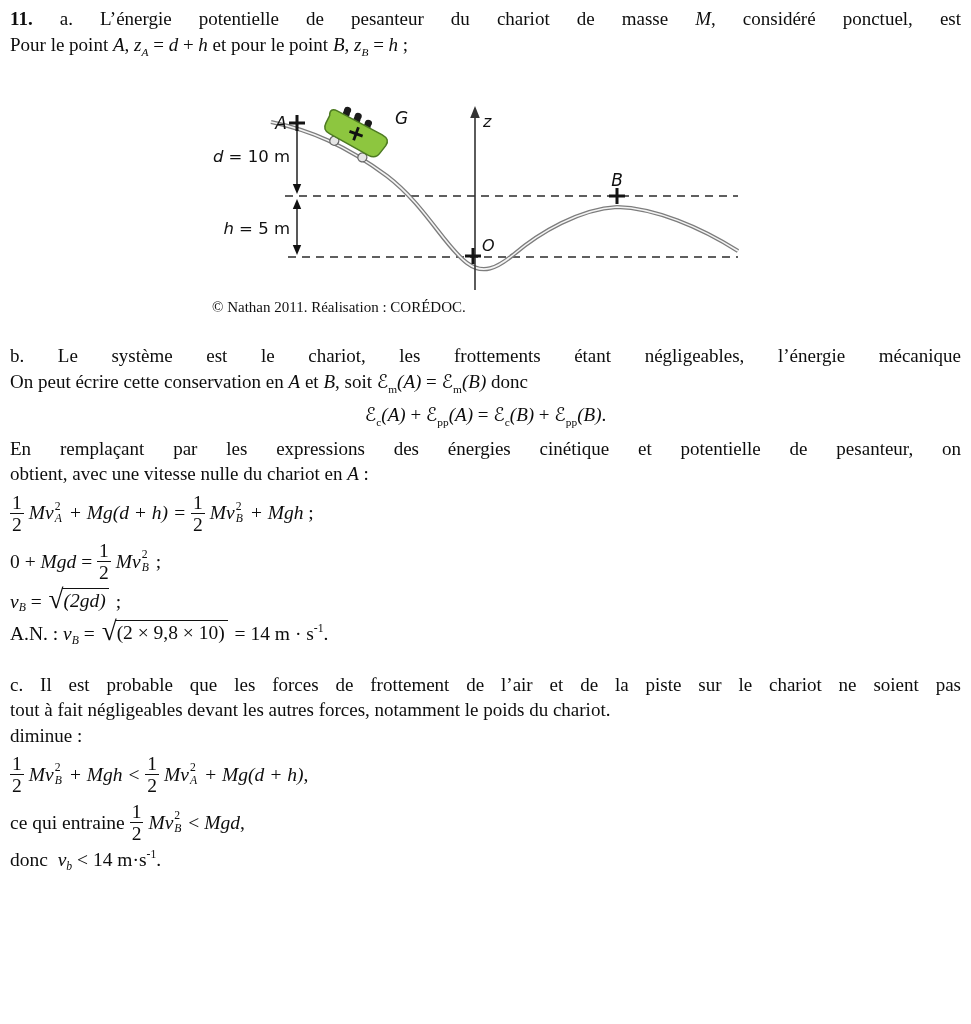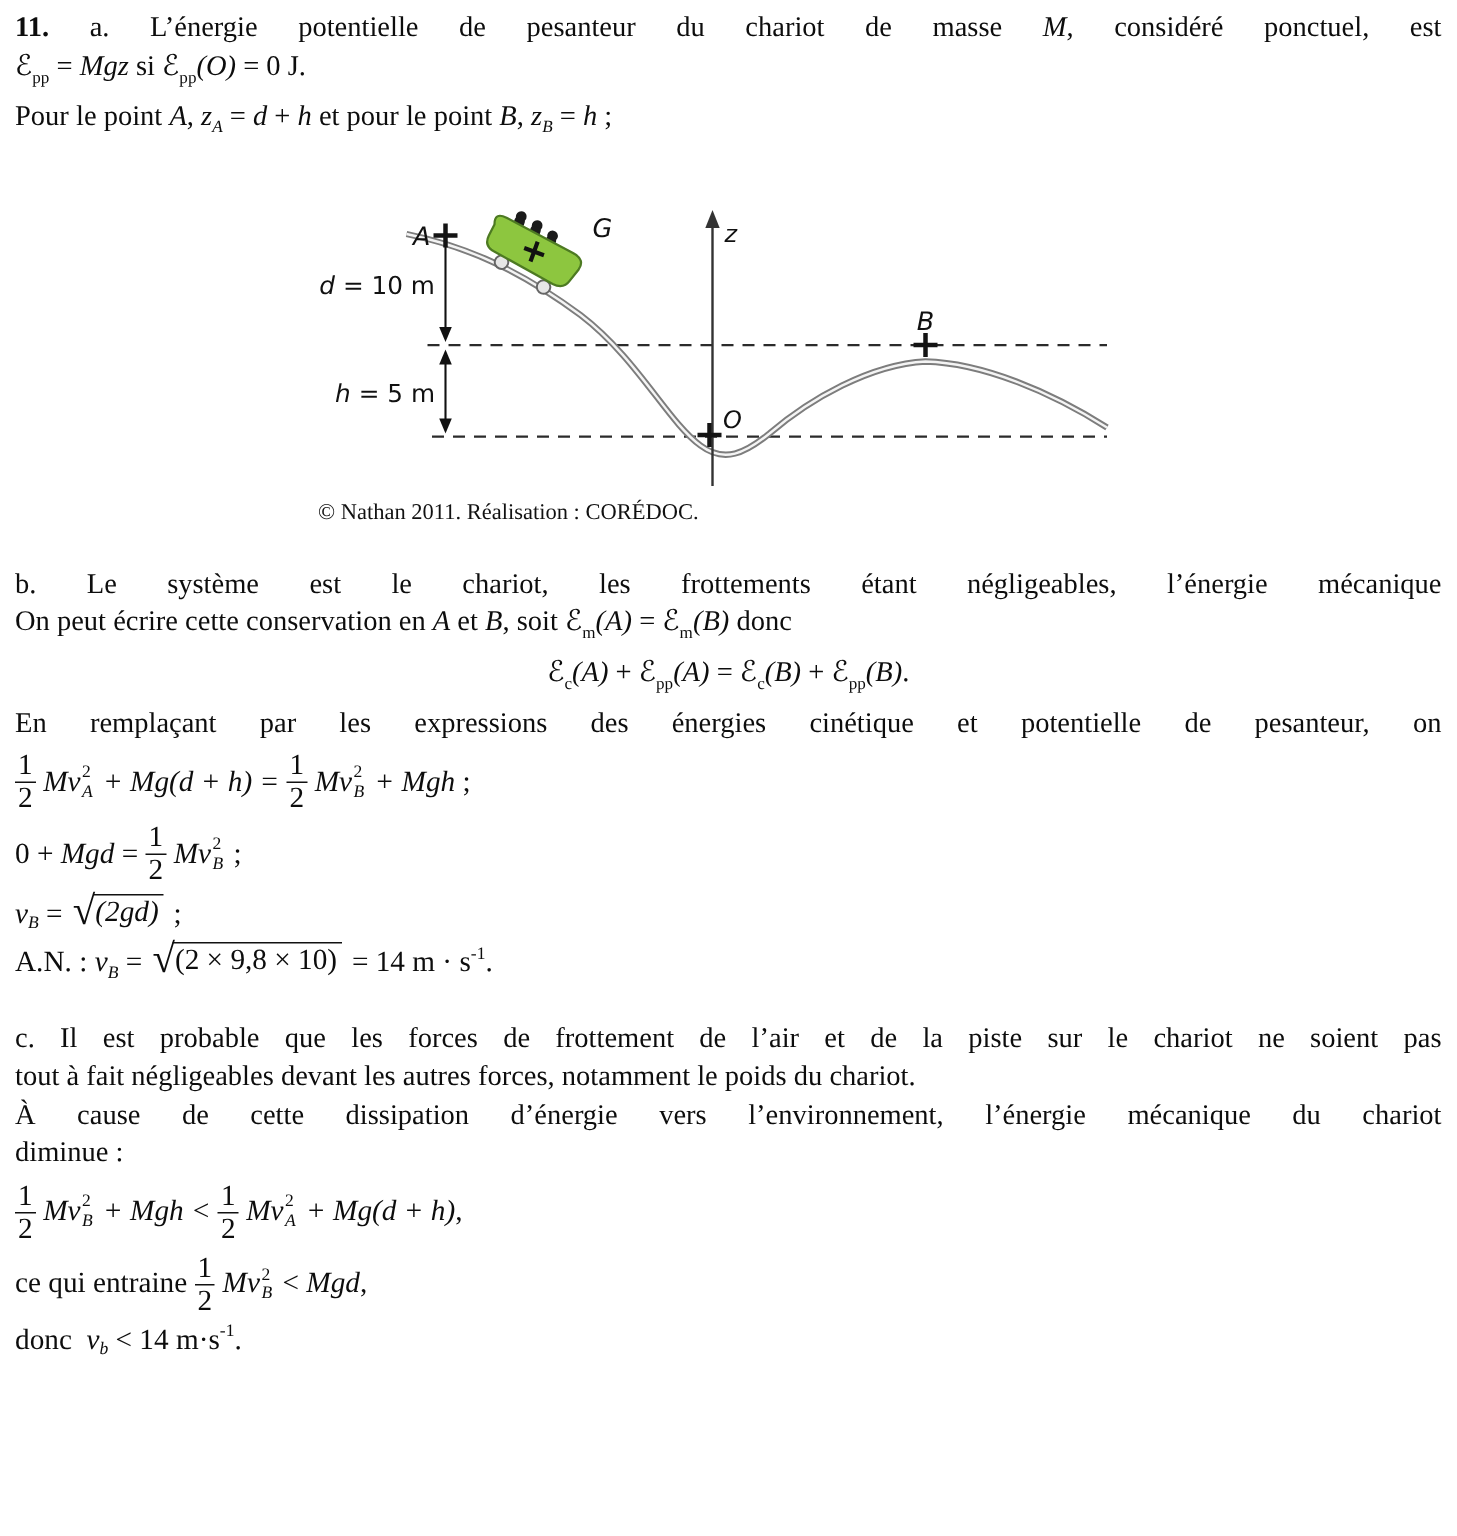--- a/index.html
+++ b/index.html
@@ -32,21 +32,20 @@
   .sec-b{margin-top:16px;}
   .sec-c{margin-top:24px;}
 </style>
 </head>
 <body>
 
 <div class="page">
 
   <div>
     <div class="tl stretch"><span class="b">11.</span><span class="rm"> a. L’énergie potentielle de pesanteur du chariot de masse </span><span class="mi">M</span><span class="rm">, considéré ponctuel, est</span></div>
-    <div class="tl"><span class="sE">ℰ</span><span class="sb">pp</span><span class="rm"> = </span><span class="mi">Mgz</span><span class="rm"> si </span><span class="sE">ℰ</span><span class="sb">pp</span><span class="mi">(O)</span><span class="rm"> = 0 J.</span></div>
     <div class="tl"><span class="rm">Pour le point </span><span class="mi">A</span><span class="rm">,  </span><span class="mi">z</span><span class="sbi">A</span><span class="rm"> = </span><span class="mi">d</span><span class="rm"> + </span><span class="mi">h</span><span class="rm"> et pour le point </span><span class="mi">B</span><span class="rm">, </span><span class="mi">z</span><span class="sbi">B</span><span class="rm"> = </span><span class="mi">h</span><span class="rm"> ;</span></div>
   </div>
 
   <div class="figure">
     <svg width="560" height="230" viewBox="200 135 560 230">
 
       <line x1="280" y1="236" x2="733" y2="236" stroke="#2b2b2b" stroke-width="1.5" stroke-dasharray="8 6"></line>
       <line x1="283" y1="297" x2="733" y2="297" stroke="#2b2b2b" stroke-width="1.5" stroke-dasharray="8 6"></line>
 
       <path d="M266,162 C305,170 340,185 382,216 C420,245 440,287 462,303 C478,315 492,308 508,295 C535,272 575,249 612,247 C650,248 695,267 733,291" fill="none" stroke-width="4.2" stroke="#7d7d7d"></path>
@@ -87,20 +86,21 @@
       <text x="285" y="274" text-anchor="end" font-size="16.5" fill="#111111"><tspan font-style="italic">h</tspan><tspan> = 5 m</tspan></text>
       <text class="cap" x="207" y="352" font-size="15" fill="#111111">© Nathan 2011. Réalisation : CORÉDOC.</text>
     </svg>
   </div>
 
   <div class="sec-b">
     <div class="tl stretch"><span class="rm">b. Le système est le chariot, les frottements étant négligeables, l’énergie mécanique</span></div>
     <div class="tl"><span class="rm">On peut écrire cette conservation en </span><span class="mi">A</span><span class="rm"> et </span><span class="mi">B</span><span class="rm">, soit </span><span class="sE">ℰ</span><span class="sb">m</span><span class="mi">(A)</span><span class="rm"> = </span><span class="sE">ℰ</span><span class="sb">m</span><span class="mi">(B)</span><span class="rm"> donc</span></div>
     <div class="tl center"><span class="sE">ℰ</span><span class="sb">c</span><span class="mi">(A)</span><span class="rm"> + </span><span class="sE">ℰ</span><span class="sb">pp</span><span class="mi">(A)</span><span class="rm"> = </span><span class="sE">ℰ</span><span class="sb">c</span><span class="mi">(B)</span><span class="rm"> + </span><span class="sE">ℰ</span><span class="sb">pp</span><span class="mi">(B)</span><span class="rm">.</span></div>
     <div class="tl stretch"><span class="rm">En remplaçant par les expressions des énergies cinétique et potentielle de pesanteur, on</span></div>
+    <div class="tl"><span class="rm">obtient, avec une vitesse nulle du chariot en </span><span class="mi">A</span><span class="rm"> :</span></div>
   </div>
 
   <div>
     <div class="eq">
       <span class="frac"><span class="num">1</span><span class="den">2</span></span>
       <span class="mi">Mv</span>
       <span class="ss"><span class="u">2</span><span class="l">A</span></span>
       <span class="mi"> + Mg(d + h) = </span>
       <span class="frac"><span class="num">1</span><span class="den">2</span></span>
       <span class="mi">Mv</span>
@@ -132,21 +132,20 @@
       <span class="sqrt"><span class="sign">√</span><span class="body rm">(2 × 9,8 × 10)</span></span>
       <span class="rm"> = 14 m · s</span>
       <span class="sp">-1</span>
       <span class="rm">.</span>
     </div>
   </div>
 
   <div class="sec-c">
     <div class="tl stretch"><span class="rm">c. Il est probable que les forces de frottement de l’air et de la piste sur le chariot ne soient pas</span></div>
     <div class="tl"><span class="rm">tout à fait négligeables devant les autres forces, notamment le poids du chariot.</span></div>
-    <div class="tl stretch"><span class="rm">À cause de cette dissipation d’énergie vers l’environnement, l’énergie mécanique du chariot</span></div>
     <div class="tl"><span class="rm">diminue :</span></div>
   </div>
 
   <div>
     <div class="eq">
       <span class="frac"><span class="num">1</span><span class="den">2</span></span>
       <span class="mi">Mv</span>
       <span class="ss"><span class="u">2</span><span class="l">B</span></span>
       <span class="mi"> + Mgh &lt; </span>
       <span class="frac"><span class="num">1</span><span class="den">2</span></span>

